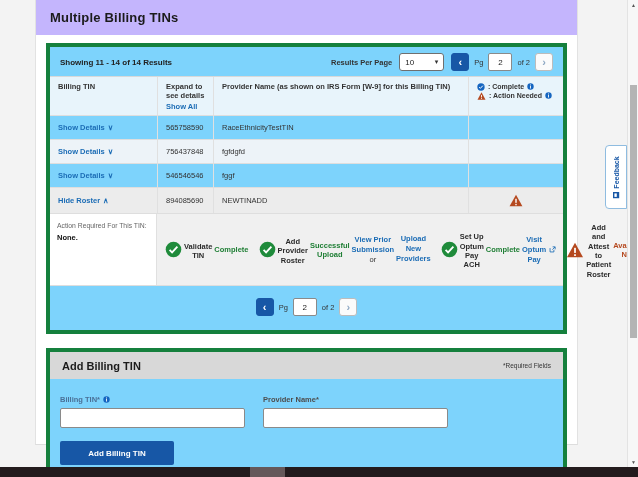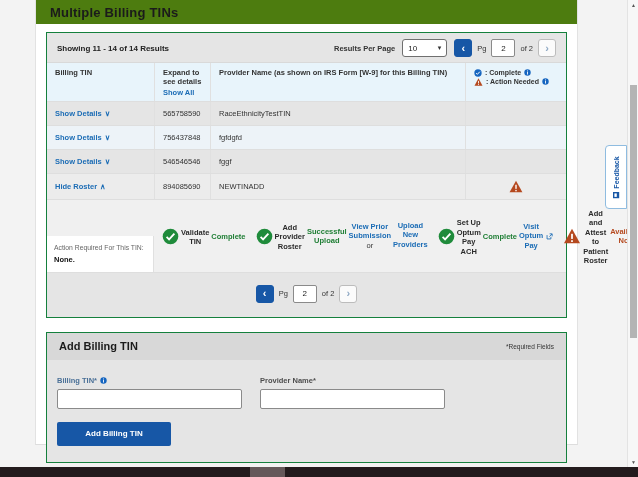--- a/index.html
+++ b/index.html
@@ -4,24 +4,24 @@
 <style>
   * { margin:0; padding:0; box-sizing:border-box; }
   html,body { width:638px; height:477px; }
   body { font-family:"Liberation Sans", sans-serif; background:#f3f3f3; }
   .page { position:relative; width:638px; height:477px; background:#f3f3f3; overflow:hidden; }
 
   
   .panel { position:absolute; left:35px; top:0; width:543px; height:445px; background:#fff;
            border-left:1px solid #e2e2e2; border-right:1px solid #e2e2e2; border-bottom:1px solid #ddd; }
 
-  .title-band { height:24px; background:#4d7c0f; display:flex; align-items:center; padding-left:14px; }
+  .title-band { height:35px; background:#c4b5fd; display:flex; align-items:center; padding-left:14px; }
   .title-band .t { font-size:13px; font-weight:bold; color:#1b1b1b; letter-spacing:.2px; }
 
-  .card { margin:8px 10px 0 10px; border:1px solid #15803d; background:#e5e5e5; }
+  .card { margin:8px 10px 0 10px; border:4px solid #15803d; background:#7dd3fc; }
 
   
   .results-bar { display:flex; align-items:center; justify-content:space-between; padding:6px 10px 5px 10px; }
   .showing { font-size:8px; font-weight:bold; color:#222; }
   .rbar-right { display:flex; align-items:center; gap:7px; }
   .rpp-label { font-size:7.5px; color:#333; font-weight:bold; }
   .select-box { width:45px; height:18px; border:1px solid #6f6f6f; border-radius:3px; background:#fff;
                 display:flex; align-items:center; justify-content:space-between; padding:0 5px; cursor:pointer; }
   .select-box .v { font-size:8px; color:#222; }
   .select-box .c { font-size:7px; color:#333; }
@@ -49,21 +49,21 @@
   .r { min-height:24px; }
   .r-alt { background:#edf3f8; }
   .r-open { background:#ececec; min-height:26px; }
   .toggle { display:flex; align-items:center; gap:3px; color:#1b6cb5; font-weight:bold; font-size:7.5px; cursor:pointer; }
   .tin { font-size:7.5px; color:#333; }
   .prov { font-size:7.5px; color:#333; }
   .statcell { align-items:center; }
 
   
   .detail { display:grid; grid-template-columns:107px 1fr; background:#f0f0f0; min-height:70px; border-bottom:1px solid #dedede; }
-  .detail-left { background:#fff; border-right:1px solid #e0e0e0; padding:8px 7px;margin-top:36px; }
+  .detail-left { background:#fff; border-right:1px solid #e0e0e0; padding:8px 7px; }
   .ar-label { font-size:6.8px; color:#666; line-height:1.3; }
   .ar-value { font-size:7.5px; font-weight:bold; color:#111; margin-top:2px; }
   .steps { display:grid; grid-template-columns:repeat(4,1fr); padding:7px 3px 6px 3px; }
   .step { display:flex; align-items:center; text-align:center; padding:0 5px; gap:2px; }
   .step-title { font-size:7.5px; font-weight:bold; color:#2b2b2b; line-height:1.25; margin-top:2px; }
   .st-green { font-size:7.5px; font-weight:bold; color:#1e7e34; }
   .st-orange { font-size:7.5px; font-weight:bold; color:#b5491f; }
   .lnk { font-size:7.5px; font-weight:bold; color:#1b6cb5; cursor:pointer; line-height:1.3; }
   .lnk-or { font-size:7.5px; color:#333; font-weight:normal; }
   .visit-row { display:flex; align-items:center; gap:3px; }

